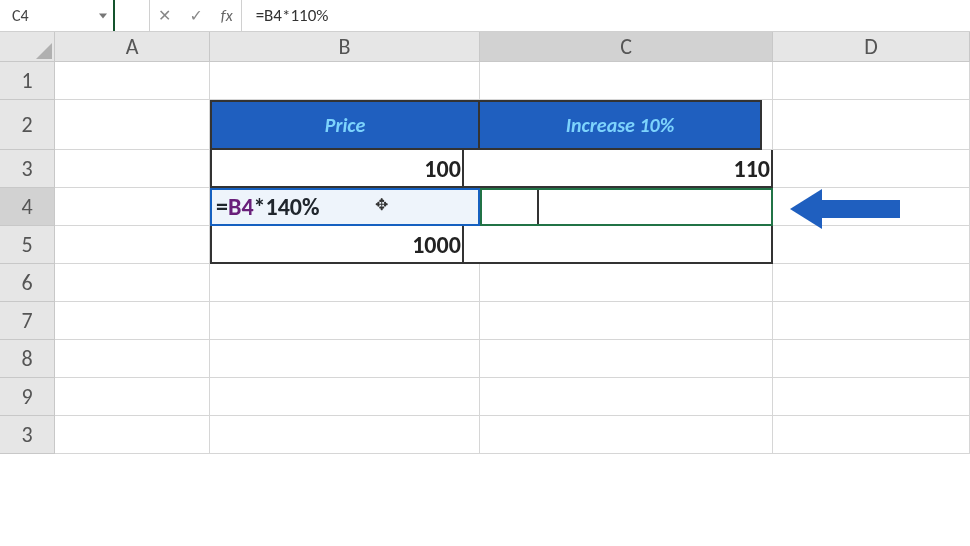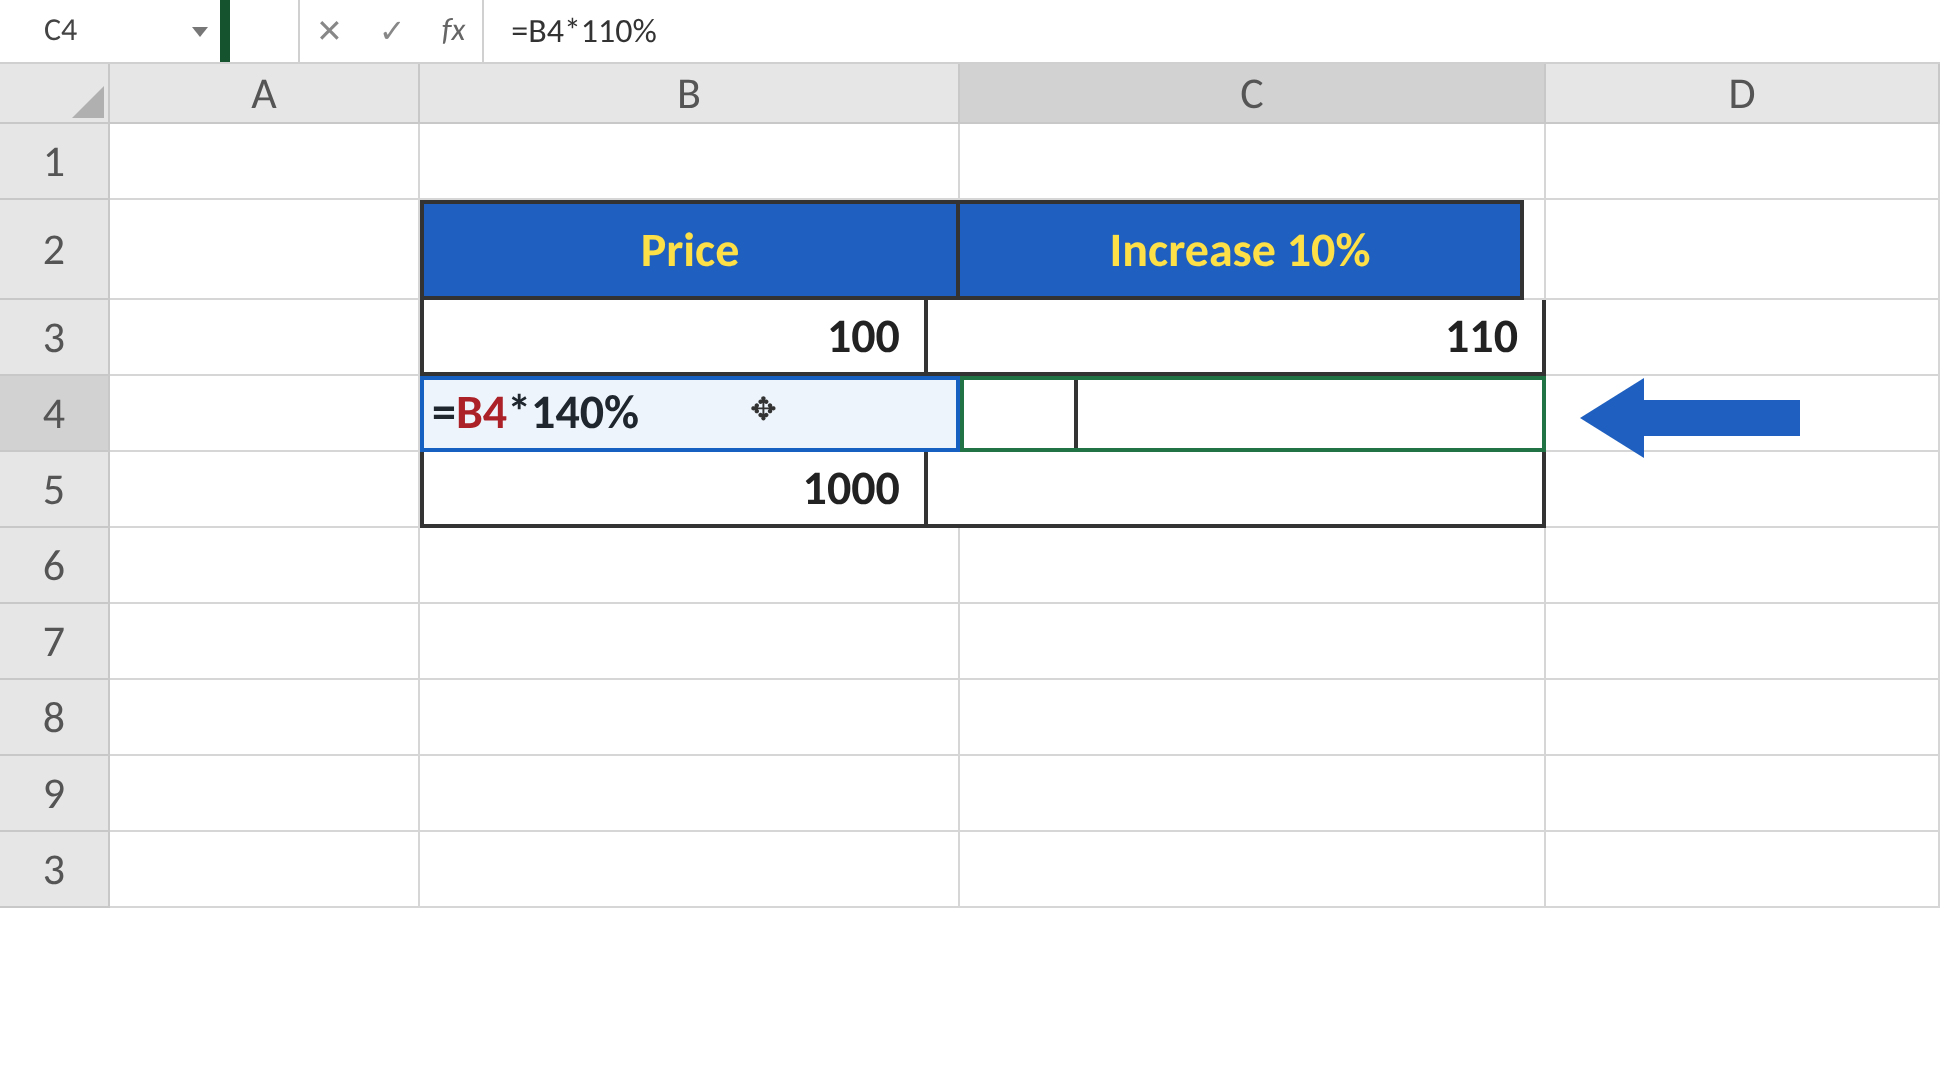--- a/index.html
+++ b/index.html
@@ -18,22 +18,22 @@
       border-bottom: 1px solid #d0d0d0;
       background: #fff;
       font-size: 16px;
       color: #444;
     }
     .name-box {
       width: 115px;
       height: 100%;
       display: flex;
       align-items: center;
-      padding-left: 22px;
-      border-right: 5px solid #14532d;
+      padding-left: 12px;
+      border-right: 2px solid #14532d;
       position: relative;
     }
     .name-box-dd {
       position: absolute;
       right: 6px;
       top: 50%;
       transform: translateY(-50%);
       width: 0; height: 0;
       border-left: 4px solid transparent;
       border-right: 4px solid transparent;
@@ -138,42 +138,43 @@
     .table-box {
       position: absolute;
       left: 210px;
       top: 68px;
       width: 563px;
       pointer-events: none;
     }
     .hdr-row { display: flex; height: 50px; }
     .hdr-cell {
       background: #1f5fbf;
-      color: #fde047;
+      color: #7dd3fc;
       font-weight: bold;
-      font-size: 24px;
+      font-size: 20px;
       display: flex;
       align-items: center;
       justify-content: center;
       border-right: 2px solid #333;
       border-bottom: 2px solid #333;
       border-top: 2px solid #333;
+      font-style: italic;
     }
     .hdr-cell:first-child { border-left: 2px solid #333; width: 270px; }
     .hdr-cell:last-child { width: 282px; }
     .data-row { display: flex; height: 38px; }
     .dcell {
       border-right: 2px solid #333;
       border-bottom: 2px solid #333;
       font-size: 24px;
       font-weight: bold;
       color: #222;
       display: flex;
       align-items: center;
-      padding-right: 12px;
+      padding-right: 1px;
       justify-content: flex-end;
       background: #fff;
     }
     .dcell:first-child { border-left: 2px solid #333; width: 270px; }
     .dcell:last-child { width: 329px; }
     .dcell.editing {
       justify-content: flex-start;
       padding-left: 4px;
       padding-right: 0;
     }
@@ -204,21 +205,21 @@
       position: absolute;
       left: 375px;
       top: 163px;
       font-size: 16px;
       color: #333;
       pointer-events: none;
     }
     
     .formula-text { font-size: 24px; font-weight: bold; }
     .formula-text .op { color: #222; }
-    .formula-text .ref { color: #b91c1c; }
+    .formula-text .ref { color: #701a75; }
     
     .arrow {
       position: absolute;
       left: 790px;
       top: 157px;
       width: 120px;
       height: 40px;
       pointer-events: none;
     }
     .arrow-shaft {

